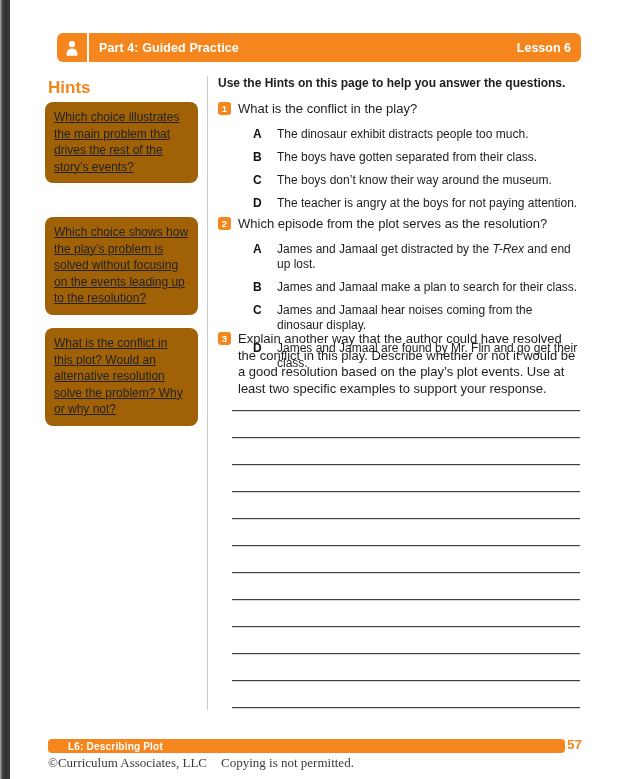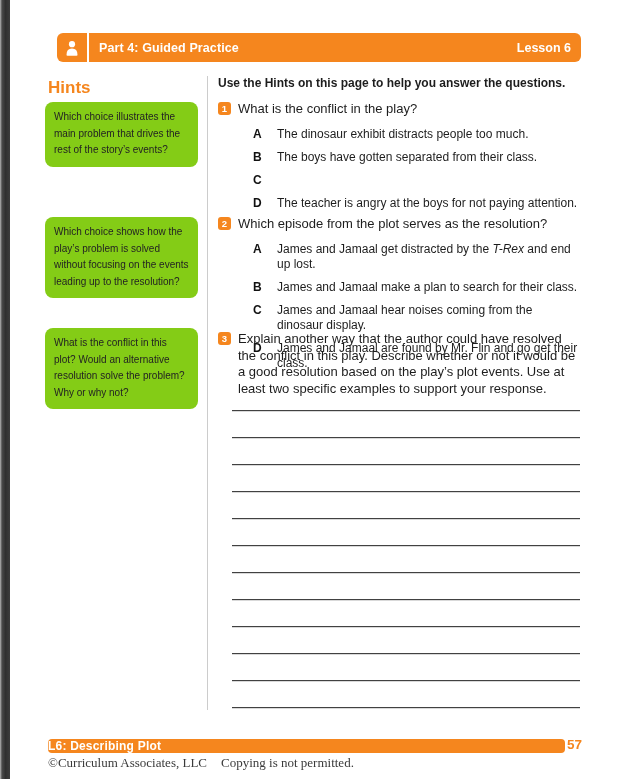--- a/index.html
+++ b/index.html
@@ -16,22 +16,22 @@
     background:#f5861e;border-radius:6px;display:flex;align-items:stretch;color:#fff;text-align:center;}
   .header-icon-wrap{width:30px;display:flex;align-items:center;justify-content:center;}
   .header-divider{width:2px;background:#ffffff;margin:0;}
   .header-title{flex:1;display:flex;align-items:center;padding-left:10px;
     font-weight:bold;font-size:12.5px;letter-spacing:.1px;}
   .header-lesson{display:flex;align-items:center;padding-right:10px;
     font-weight:bold;font-size:12.5px;}
   
   .hints-heading{position:absolute;left:48px;top:78px;color:#f5861e;
     font-weight:bold;font-size:17px;}
-  .hint-box{position:absolute;left:45px;width:135px;background:#84cc16;
-    border-radius:8px;padding:7px 9px 8px 9px;font-size:10px;line-height:16.5px;color:#232323;}
+  .hint-box{position:absolute;left:45px;width:135px;background:#a16207;
+    border-radius:8px;padding:7px 9px 8px 9px;font-size:12px;line-height:16.5px;color:#232323;text-decoration:underline;}
   .hint-1{top:102px;}
   .hint-2{top:217px;}
   .hint-3{top:328px;}
   
   .v-divider{position:absolute;left:207px;top:76px;width:1px;height:634px;background:#cccccc;}
   
   .content{position:absolute;left:218px;top:0;width:362px;height:779px;}
   .instruction{position:absolute;left:0;top:76px;font-weight:bold;font-size:12px;color:#1d1d1d;}
   .question{position:absolute;left:0;width:362px;}
   .q1{top:101px;} .q2{top:216px;} .q3{top:331px;}
@@ -43,21 +43,21 @@
   .choices{margin-left:35px;margin-top:9px;}
   .choice{display:flex;margin-bottom:8px;font-size:12px;line-height:15px;color:#1d1d1d;}
   .choice-letter{flex:0 0 24px;font-weight:bold;color:#111;}
   .italic{font-style:italic;}
   
   .answer-lines{position:absolute;left:232px;top:384px;width:348px;}
   .answer-line{height:26px;border-bottom:1.6px solid #414141;box-shadow:0 1px 0 #d9d9d9;}
   
   .footer-bar{position:absolute;left:48px;top:739px;width:517px;height:14px;
     background:#f5861e;border-radius:4px;display:flex;align-items:center;}
-  .footer-tab{color:#ffffff;font-size:12px;font-weight:bold;padding-left:0;letter-spacing:.2px;}
+  .footer-tab{color:#ffffff;font-size:10px;font-weight:bold;padding-left:20px;letter-spacing:.2px;}
   .page-number{position:absolute;left:567px;top:737px;color:#f5861e;
     font-weight:bold;font-size:13.5px;}
   .copyright{position:absolute;left:48px;top:755px;font-size:13px;color:#3a3a3a;
     font-family:"Liberation Serif","DejaVu Serif",serif;}
   .copyright .sep{display:inline-block;width:14px;}
 </style>
 </head>
 <body>
 
 <div class="page-edge"></div>
@@ -101,20 +101,21 @@
       <div class="choice">
         <span class="choice-letter">A</span>
         <span>The dinosaur exhibit distracts people too much.</span>
       </div>
       <div class="choice">
         <span class="choice-letter">B</span>
         <span>The boys have gotten separated from their class.</span>
       </div>
       <div class="choice">
         <span class="choice-letter">C</span>
+        <span>The boys don’t know their way around the museum.</span>
       </div>
       <div class="choice">
         <span class="choice-letter">D</span>
         <span>The teacher is angry at the boys for not paying attention.</span>
       </div>
     </div>
   </div>
 
   <div class="question q2">
     <div class="q-head">

